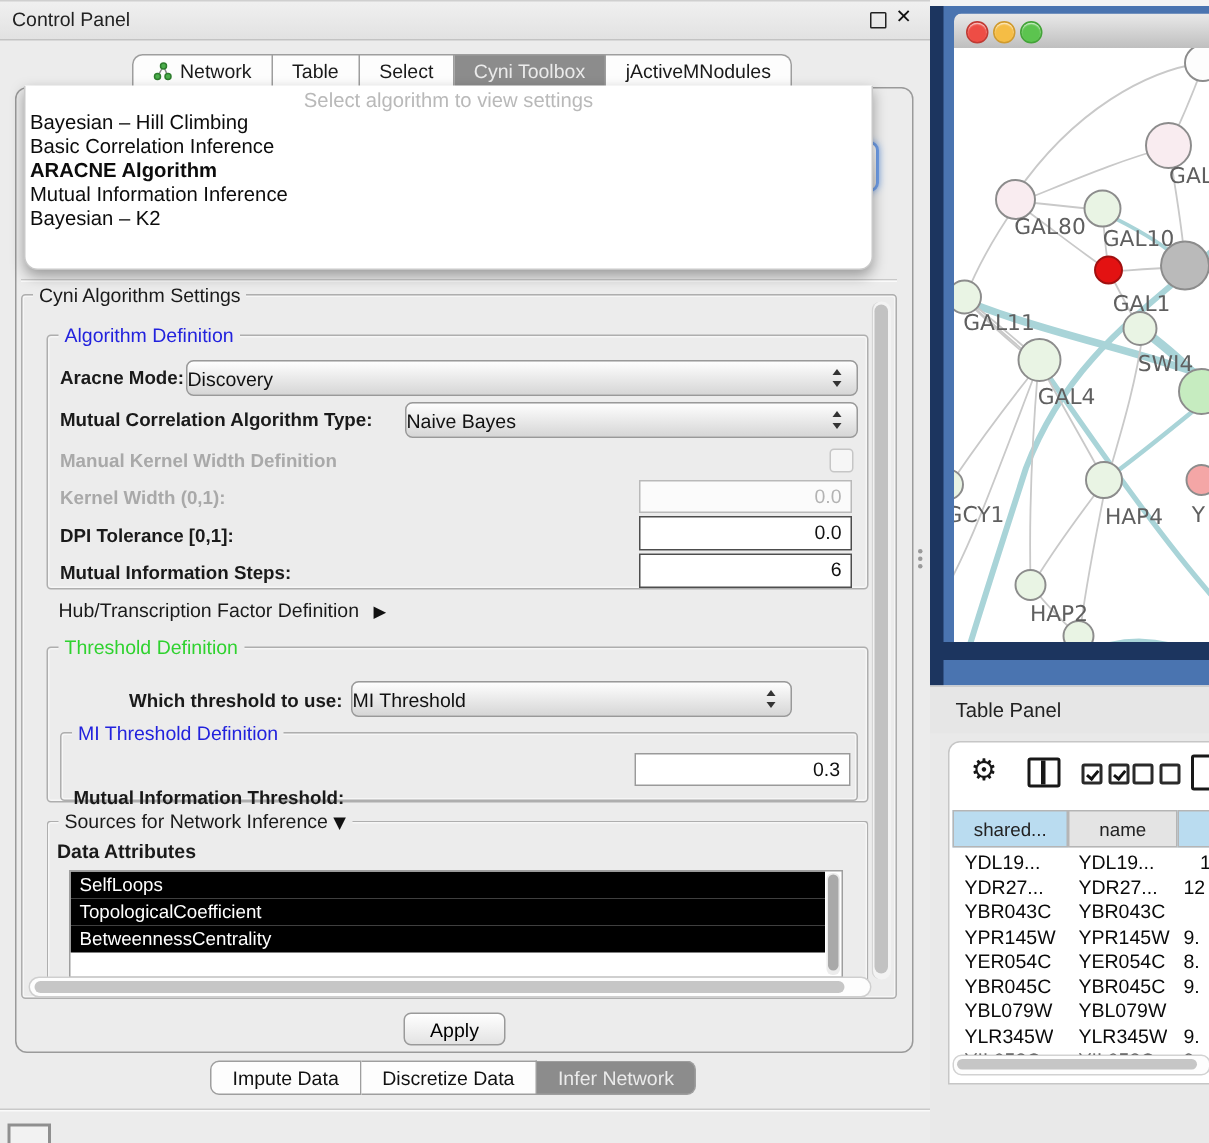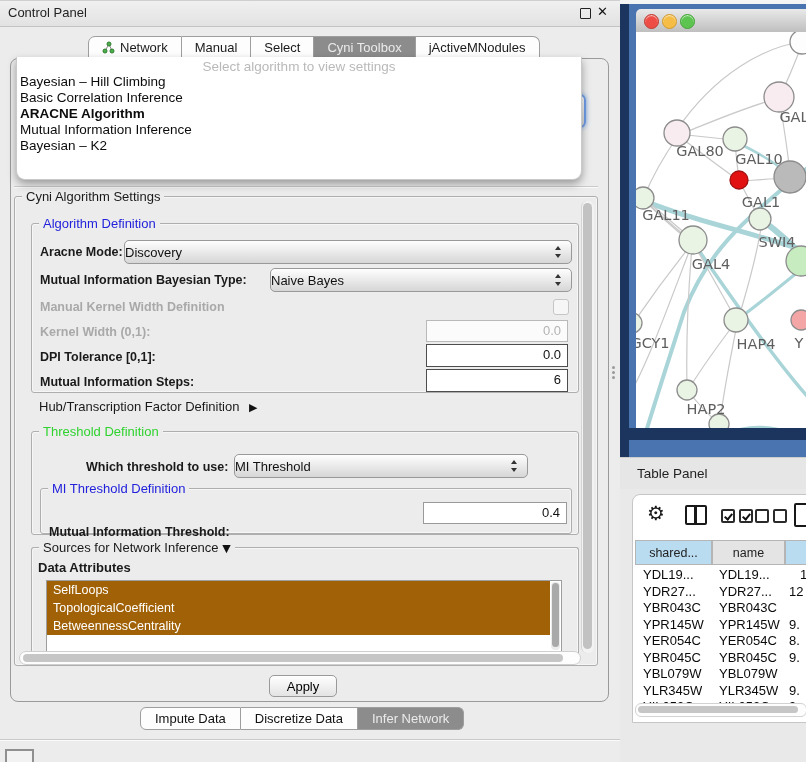--- a/index.html
+++ b/index.html
@@ -54,21 +54,21 @@
   .spin::before,.spin::after{content:"";position:absolute;left:0;border-left:3.5px solid transparent;border-right:3.5px solid transparent;}
   .spin::before{top:0;border-bottom:4px solid #333;}
   .spin::after{bottom:0;border-top:4px solid #333;}
 
   .chk{width:14px;height:14px;border:1.5px solid #c6c6c6;border-radius:3px;background:#f6f6f6;cursor:pointer;}
 
   .arrow-glyph{font-family:"DejaVu Sans",sans-serif;font-size:11px;color:#111;}
 
   
   .attr-list{background:#fff;border:1px solid #9e9e9e;overflow:hidden;}
-  .attr-item{height:18px;line-height:18px;background:#a16207;color:#fff;font-size:12.5px;padding-left:6px;
+  .attr-item{height:18px;line-height:18px;background:#000000;color:#fff;font-size:12.5px;padding-left:6px;
              width:497px;cursor:pointer;}
   .list-vsb{position:absolute;right:1px;top:1px;width:9px;height:68px;background:#ececec;border-radius:4px;}
   .list-vsb .thumb{position:absolute;left:1px;top:1px;width:7px;height:64px;background:#a9a9a9;border-radius:4px;}
 
   .vscroll{border-left:1px solid #d5d5d5;background:#f3f3f3;border-radius:6px;}
   .vscroll .thumb{position:absolute;left:1px;top:2px;width:9px;height:446px;background:#c2c2c2;border-radius:5px;}
   .hscroll{background:#fdfdfd;border:1px solid #cfcfcf;border-radius:7px;}
   .hscroll .thumb{position:absolute;left:3px;top:1.5px;height:8px;background:#c6c6c6;border-radius:4px;}
 
   .btn{background:linear-gradient(#ffffff,#e3e3e3);border:1px solid #9a9a9a;border-radius:5px;
@@ -142,21 +142,21 @@
       <svg width="13" height="13" viewBox="0 0 13 13">
         <line x1="3" y1="10" x2="7" y2="3" stroke="#888" stroke-width="1"></line>
         <line x1="7" y1="3" x2="10" y2="10" stroke="#888" stroke-width="1"></line>
         <circle cx="7" cy="3" r="2" fill="#4cae4c" stroke="#2e7d2e"></circle>
         <circle cx="3" cy="10" r="2" fill="#4cae4c" stroke="#2e7d2e"></circle>
         <circle cx="10" cy="10" r="2" fill="#4cae4c" stroke="#2e7d2e"></circle>
       </svg>
       <span>Network</span>
     </span>
     <span class="tab">
-        <span>Manual</span>
+        <span>Table</span>
       </span>
     <span class="tab">
         <span>Select</span>
       </span>
     <span class="tab sel">
         <span>Cyni Toolbox</span>
       </span>
     <span class="tab">
         <span>jActiveMNodules</span>
       </span>
@@ -186,21 +186,21 @@
 
     <div class="group" style="position:absolute;left:16px;top:26px;width:546px;height:168px;">
       <span class="group-title t-blue">Algorithm Definition</span>
 
       <span class="flabel" style="position:absolute;left:8px;top:21px;">Aracne Mode:</span>
       <div class="combo" style="position:absolute;left:92px;top:16px;width:448px;height:24px;">
         <span>Discovery</span>
         <span class="spin"></span>
       </div>
 
-      <span class="flabel" style="position:absolute;left:8px;top:49px;">Mutual Information Bayesian Type:</span>
+      <span class="flabel" style="position:absolute;left:8px;top:49px;">Mutual Correlation Algorithm Type:</span>
       <div class="combo" style="position:absolute;left:238px;top:44px;width:302px;height:24px;">
         <span>Naive Bayes</span>
         <span class="spin"></span>
       </div>
 
       <span class="flabel dis" style="position:absolute;left:8px;top:76px;">Manual Kernel Width Definition</span>
       <span class="chk" style="position:absolute;left:521px;top:75px;"></span>
 
       <span class="flabel dis" style="position:absolute;left:8px;top:101px;">Kernel Width (0,1):</span>
       <div class="tfield soft" style="position:absolute;left:394px;top:96px;width:142px;height:22px;line-height:20px;">0.0</div>
@@ -222,21 +222,21 @@
 
       <span class="flabel" style="position:absolute;left:54px;top:28px;">Which threshold to use:</span>
       <div class="combo" style="position:absolute;left:202px;top:22px;width:294px;height:24px;">
         <span>MI Threshold</span>
         <span class="spin"></span>
       </div>
 
       <div class="group" style="position:absolute;left:8px;top:56px;width:530px;height:44px;">
         <span class="group-title t-blue" style="background:#ececec;">MI Threshold Definition</span>
         <span class="flabel" style="position:absolute;left:8px;top:18px;margin-top:18px;">Mutual Information Threshold:</span>
-        <div class="tfield mid" style="position:absolute;left:382px;top:13px;width:144px;height:22px;line-height:20px;">0.4</div>
+        <div class="tfield mid" style="position:absolute;left:382px;top:13px;width:144px;height:22px;line-height:20px;">0.3</div>
       </div>
     </div>
 
     <div class="group" style="position:absolute;left:16px;top:350px;width:546px;height:114px;border-bottom:none;">
       <span class="group-title t-black">
         <span>Sources for Network Inference</span>
         <span class="arrow-glyph">▼</span>
       </span>
       <span class="flabel" style="position:absolute;left:6px;top:12px;font-size:13px;">Data Attributes</span>
 

